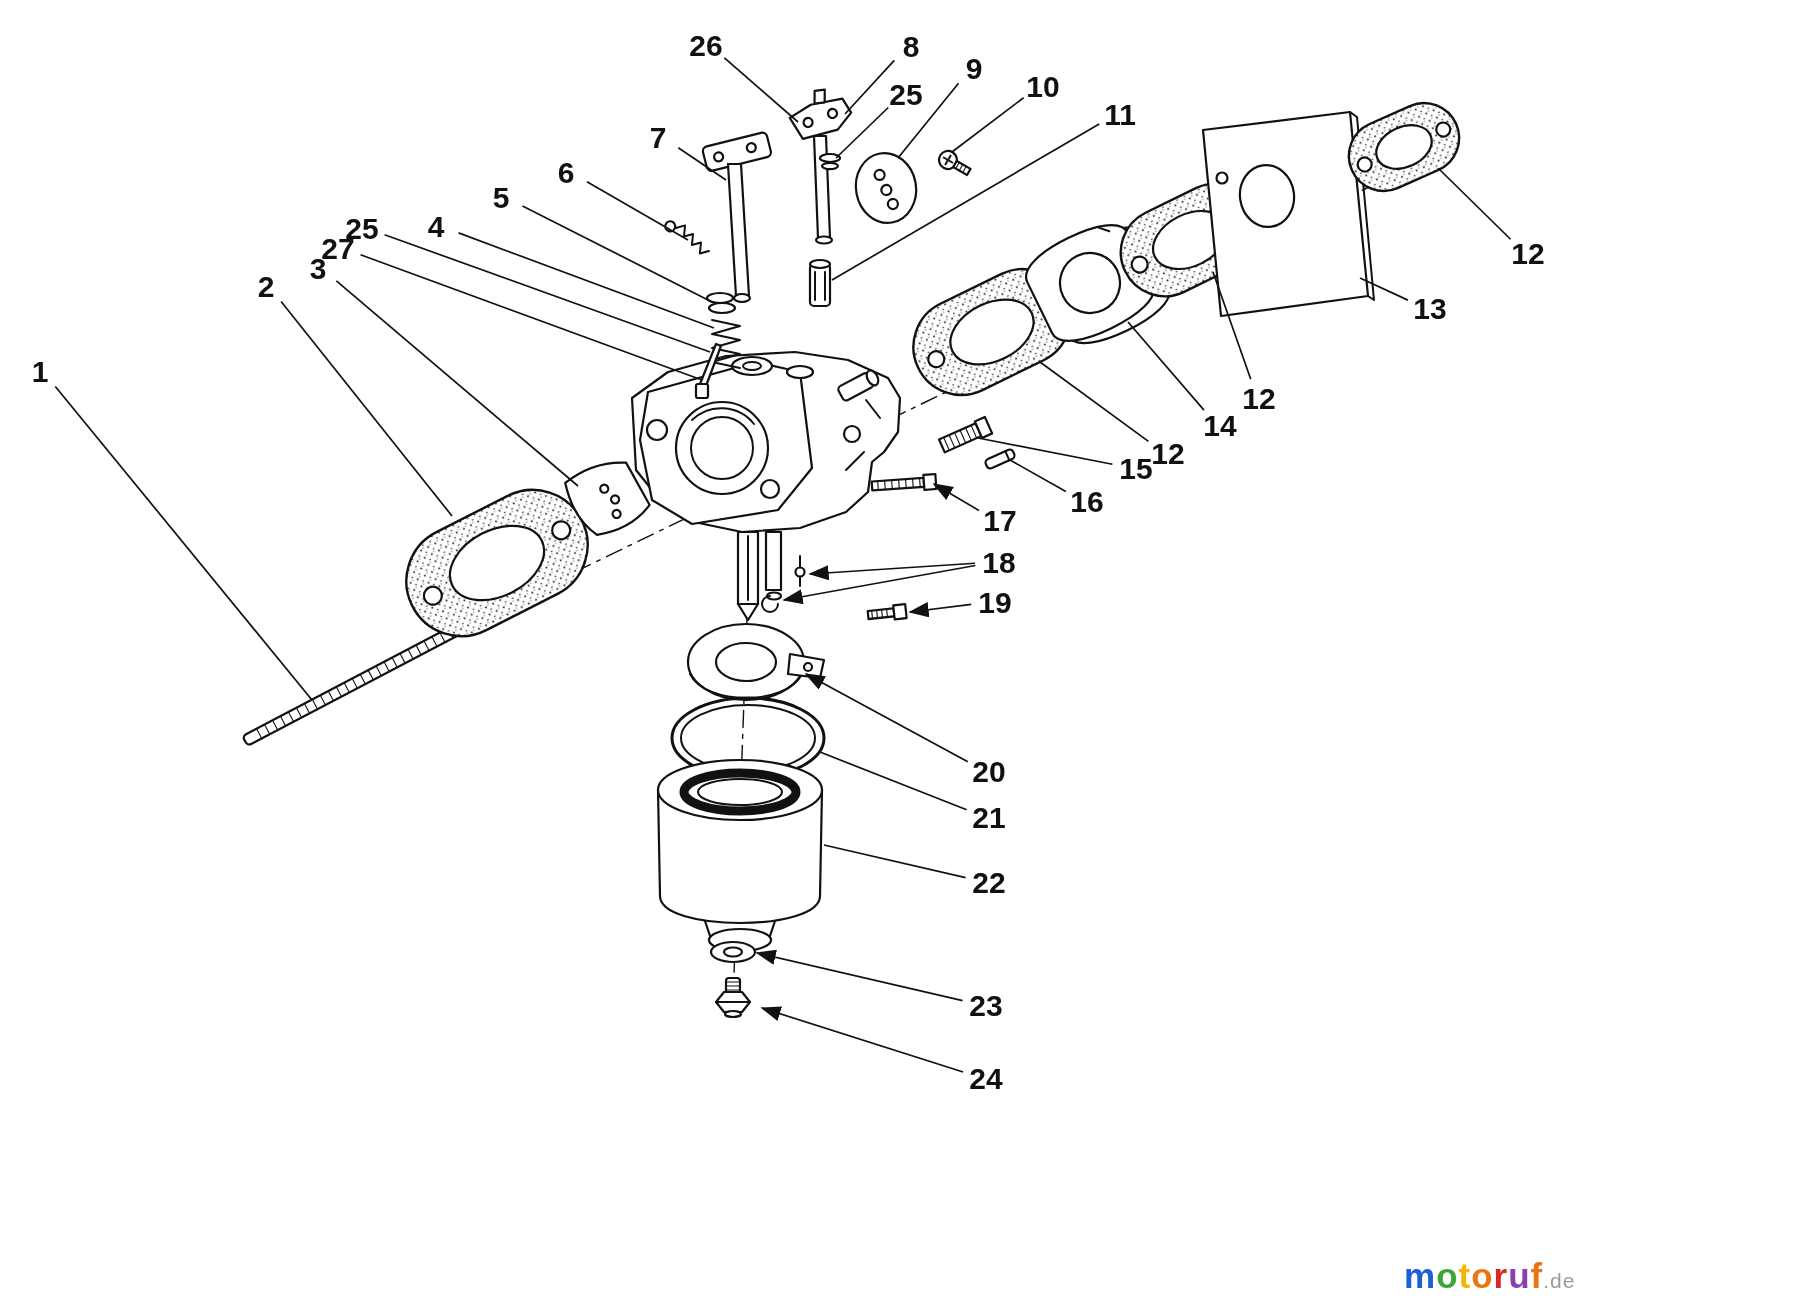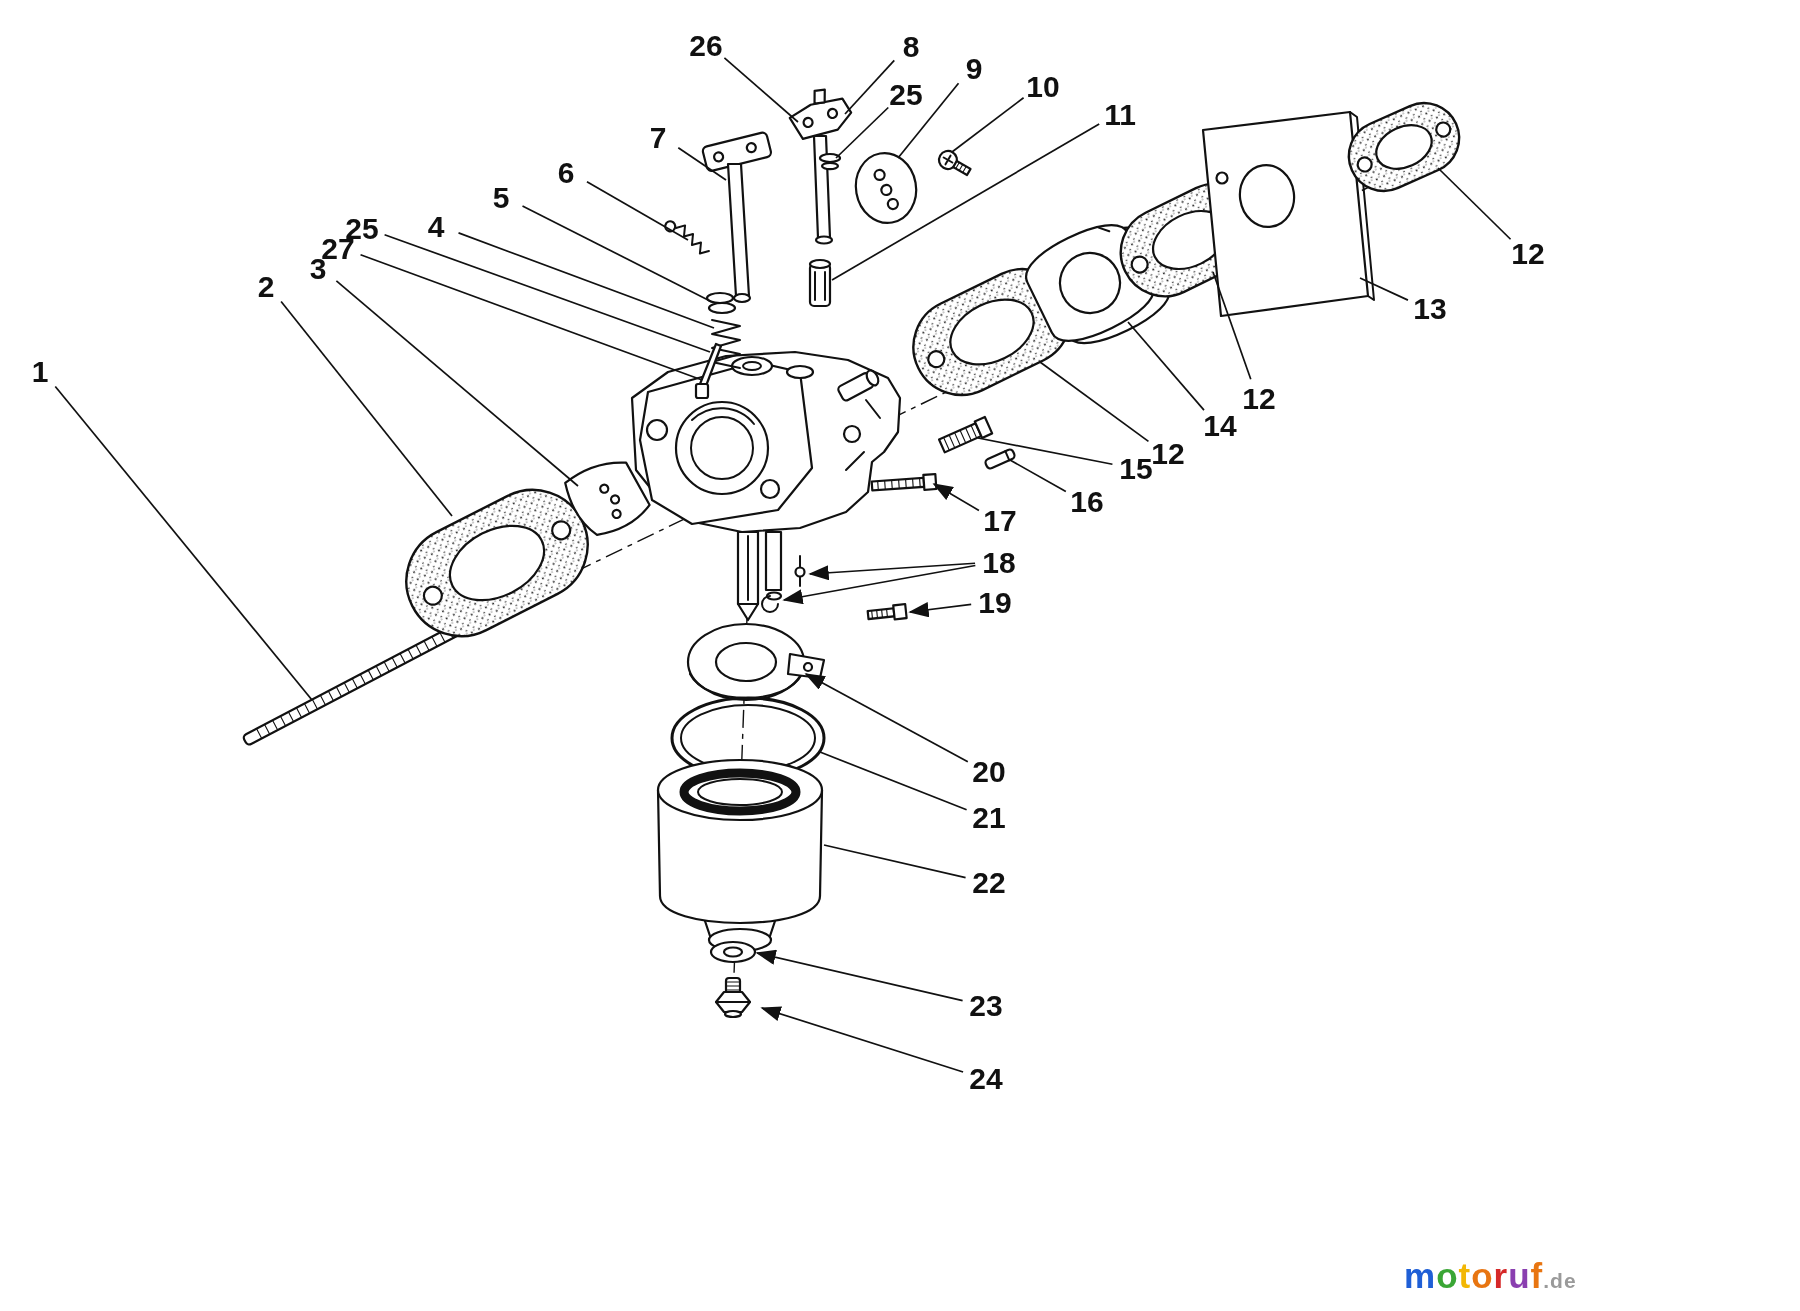--- a/index.html
+++ b/index.html
@@ -10,21 +10,21 @@
   .ln2{fill:none;stroke:#111;stroke-width:3;}
   .fw{fill:#fff;stroke:#111;stroke-width:2.2;stroke-linejoin:round;}
   .stipg{stroke:#111;stroke-width:2.4;}
   .thread{fill:none;stroke:#111;stroke-width:1.1;}
   .cl{fill:none;stroke:#111;stroke-width:1.4;stroke-dasharray:18 6 5 6;}
   .leader{stroke:#111;stroke-width:1.7;fill:none;}
   .callout-label{font:700 30px "Liberation Sans",sans-serif;fill:#111;}
   .ring{fill:none;stroke:#111;stroke-width:9;}
   .watermark{position:absolute;left:1404px;top:1256px;font-weight:700;font-size:35px;
              letter-spacing:1px;white-space:nowrap;}
-  .wm-suffix{font-size:21px;font-weight:700;text-align:center;}
+  .wm-suffix{font-size:21px;font-weight:400;text-align:center;}
 </style>
 </head>
 <body>
 
 <div class="canvas">
 <svg id="diagram-svg" width="1800" height="1311" viewBox="0 0 1800 1311">
   <defs>
     <pattern id="stipple" width="8" height="8" patternUnits="userSpaceOnUse">
       <rect width="8" height="8" fill="#ffffff"></rect>
       <circle cx="2" cy="2.5" r="1" fill="#222"></circle>

